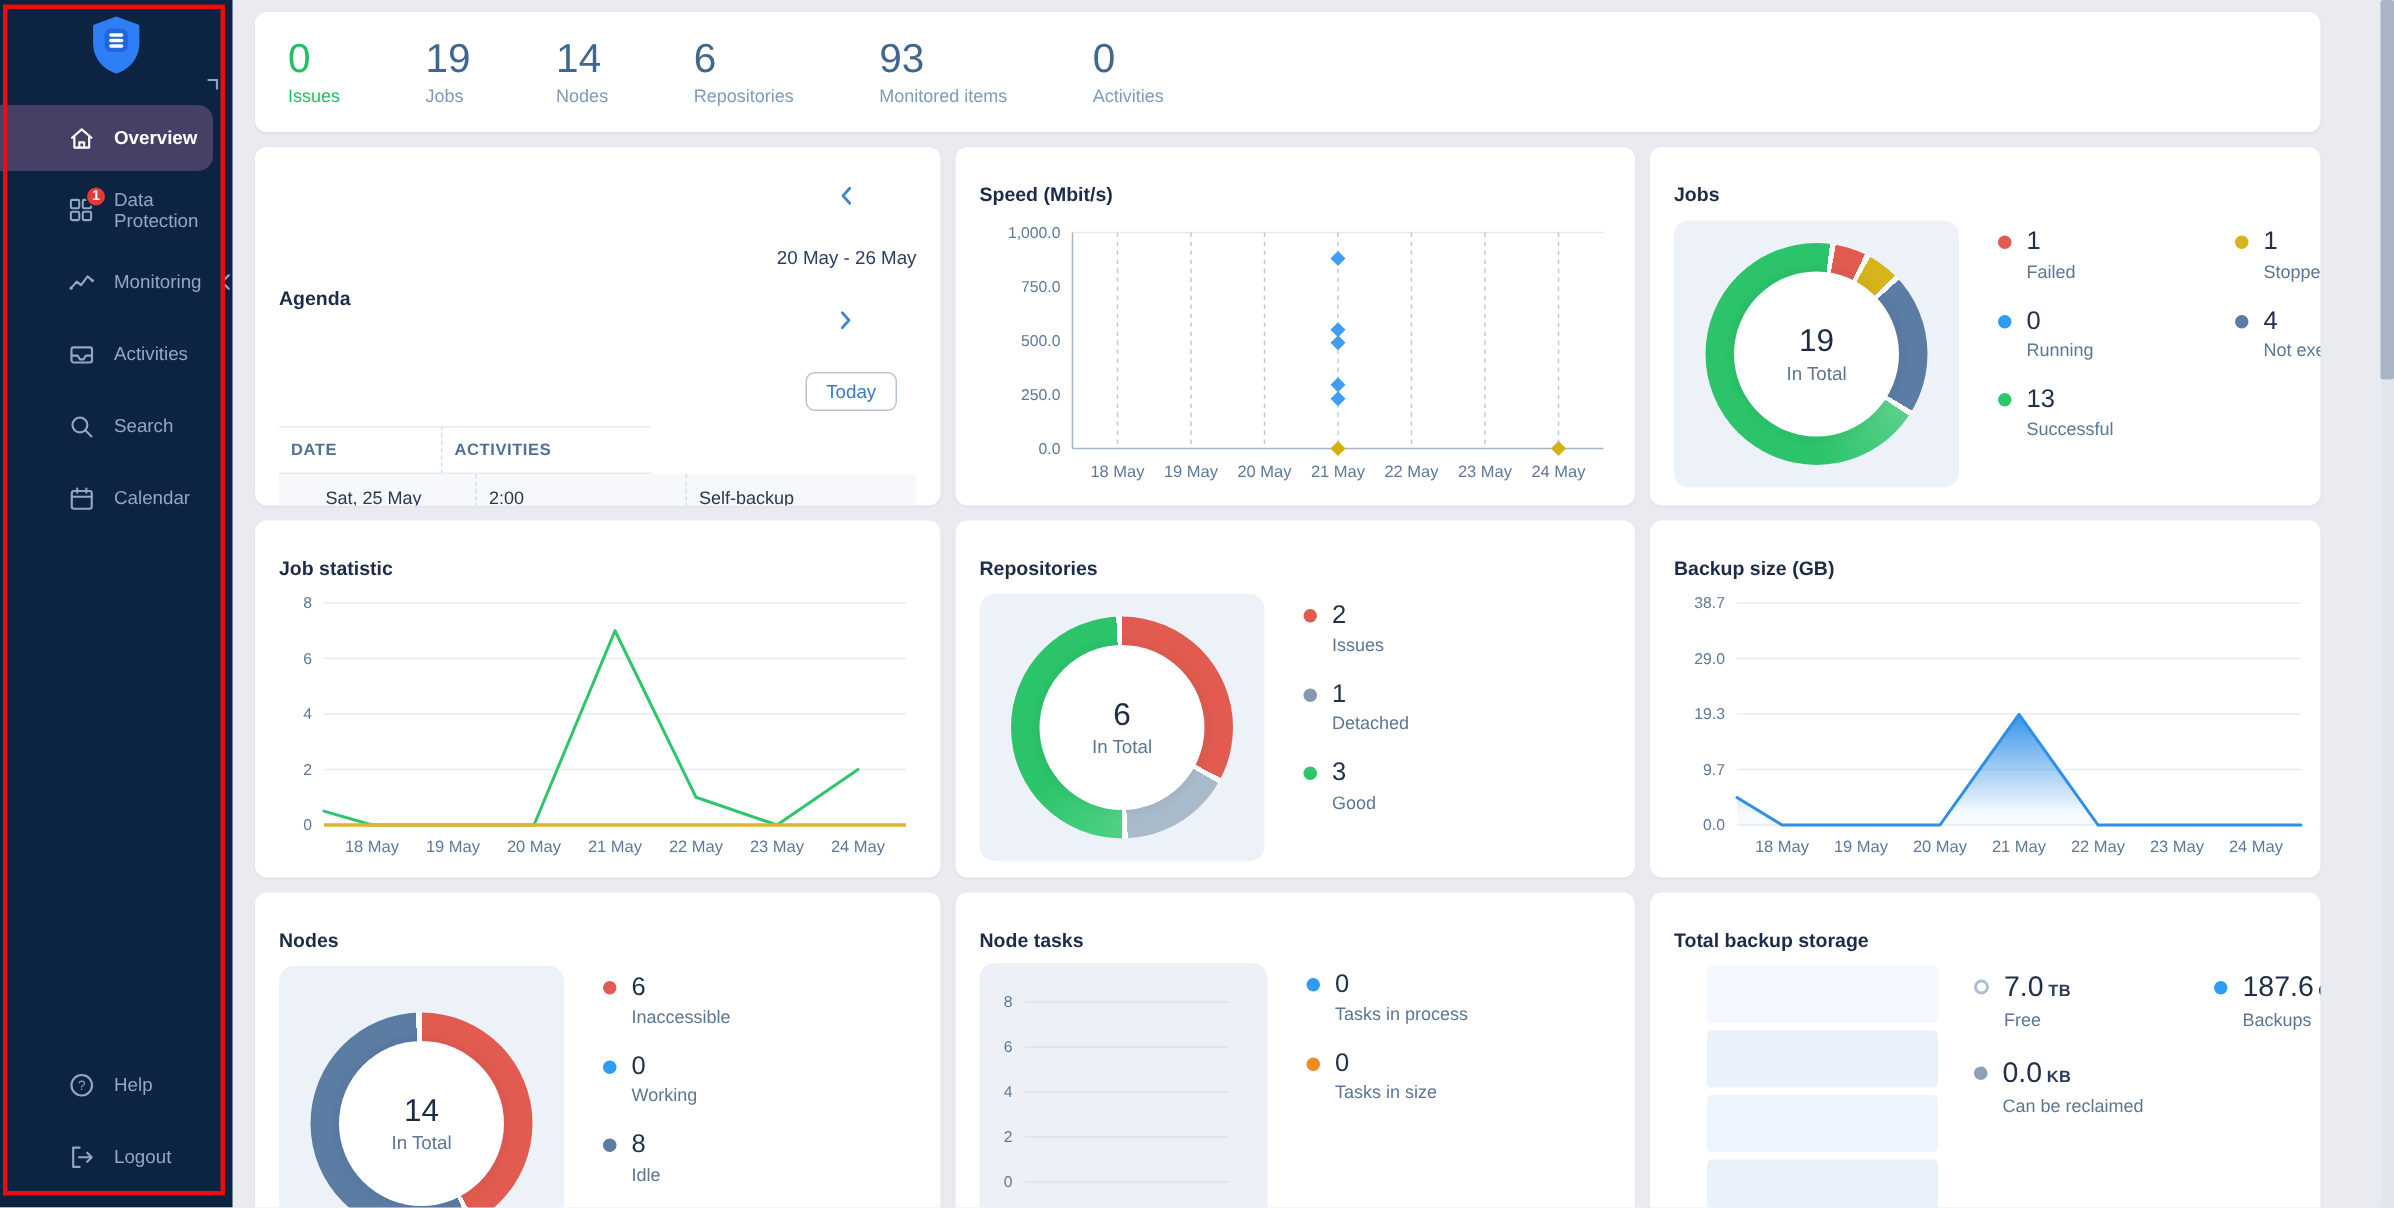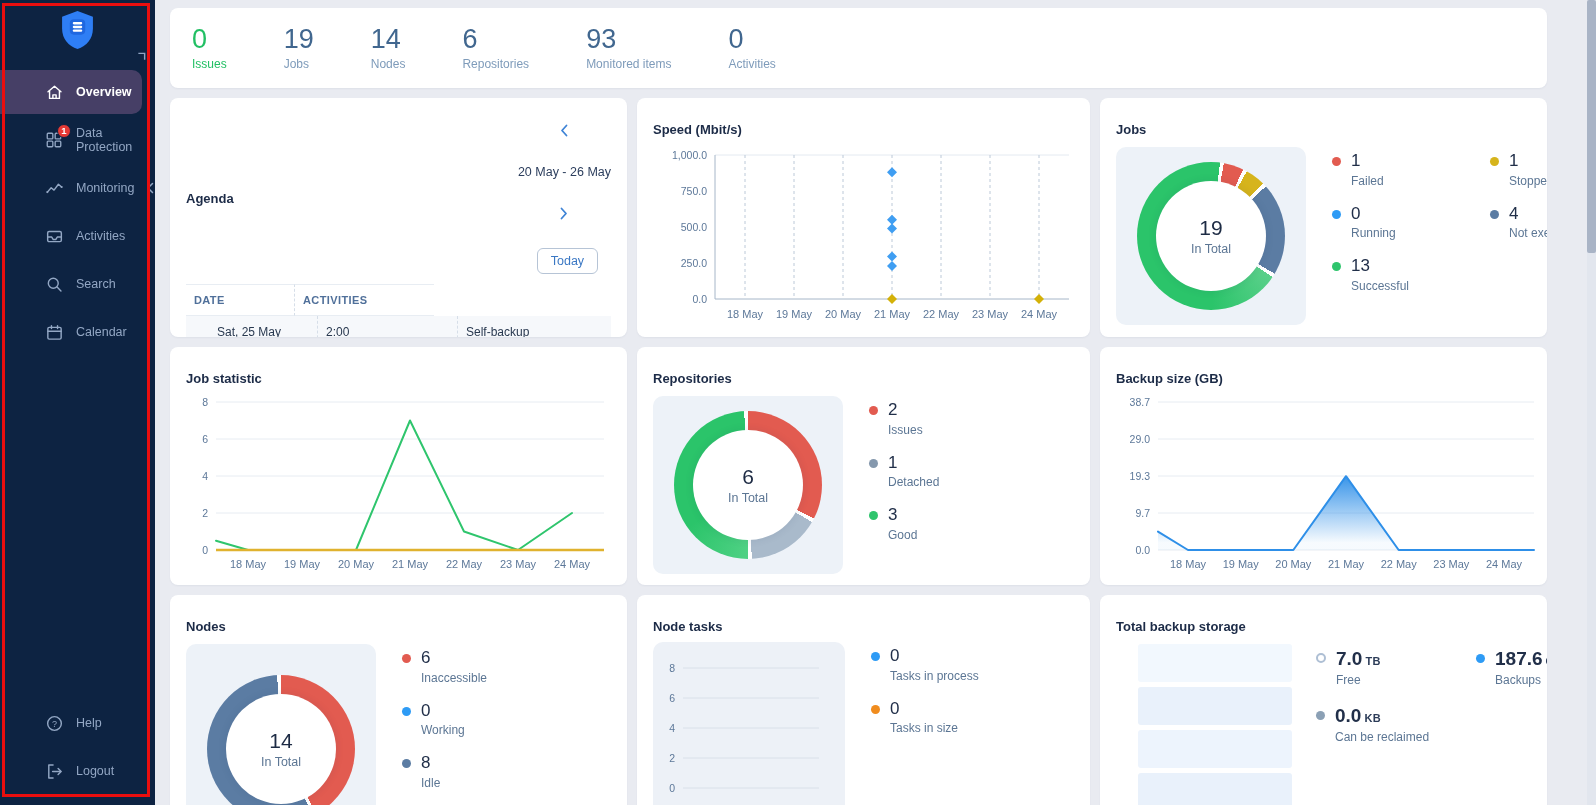--- a/index.html
+++ b/index.html
@@ -61,21 +61,21 @@
   .donut-total-label { font-size:12.5px; color:#5c7694; margin-top:2px; }
 
   .legend { margin-left:26px; margin-top:4px; }
   .legend.two-col { display:grid; grid-template-columns:150px 150px; column-gap:8px; row-gap:16px; align-content:start; }
   .legend.one-col { display:flex; flex-direction:column; gap:16px; }
   .legend-item { display:flex; gap:10px; }
   .dot { width:9px; height:9px; border-radius:50%; margin-top:6px; flex:none; }
   .dot.ring { background:#fff; border:2px solid #aebfd4; width:10px; height:10px; margin-top:5px; }
   .legend-text { display:flex; flex-direction:column; }
   .lv { font-size:17px; color:#212f49; line-height:1.15; }
-  .lv.big { font-size:19px;font-weight:bold; }
+  .lv.big { font-size:19px; }
   .unit { font-size:11px; font-weight:bold; color:#2c3c58; letter-spacing:.3px; margin-left:3px; }
   .ll { font-size:12px; color:#5c7694; margin-top:3px; }
 
   
   .nt-body { display:flex; margin-top:8px; }
   .nt-panel { width:192px; height:210px; background:#edf1f7; border-radius:10px; padding-top:10px; flex:none; }
 
   
   .storage-body { display:flex; margin-top:10px; }
   .bars { width:154px; margin-left:22px; display:flex; flex-direction:column; gap:5px; flex:none; }

